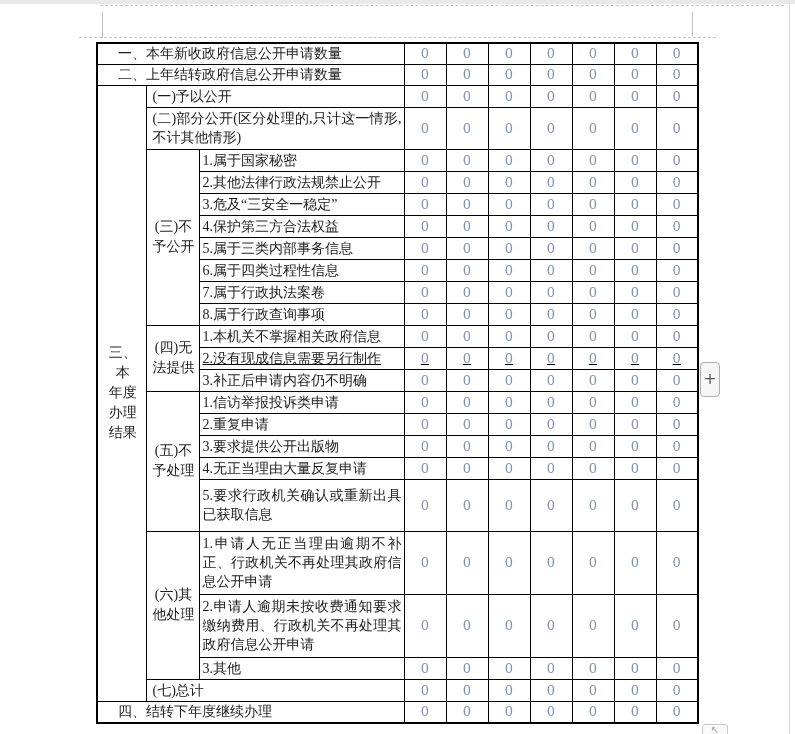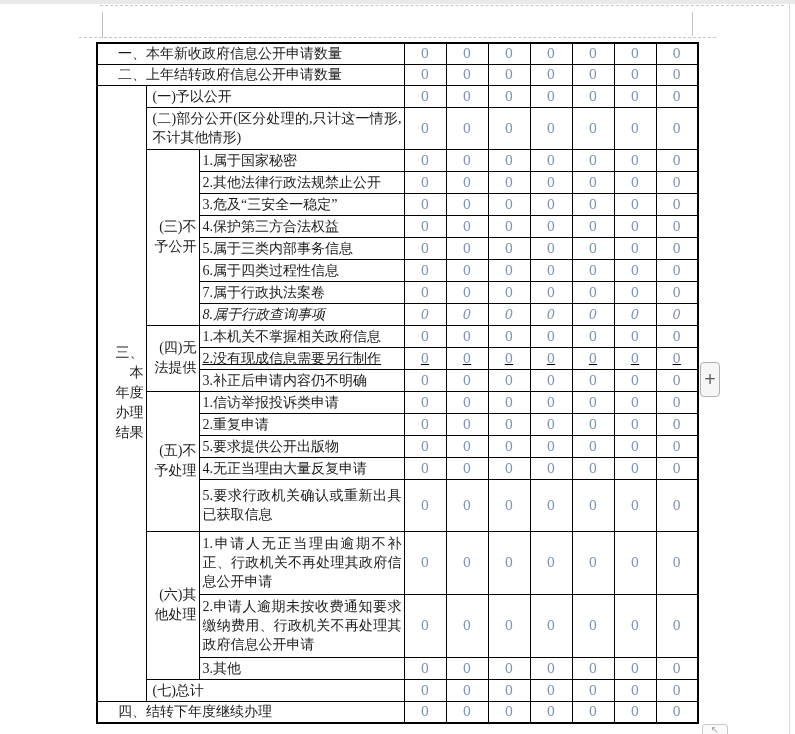--- a/index.html
+++ b/index.html
@@ -21,21 +21,21 @@
   td{
     border:1px solid #000;overflow:hidden;
     font-size:14px;color:#1c1c1c;line-height:19px;
     padding:0 2px;vertical-align:middle;
   }
   td.lb{text-align:left;text-align:justify;}
   td.lb-full{padding-left:20px;}
   td.lb-sub{padding-left:6px;margin-left:14px;}
   td.lb-item{padding-left:3px;}
   td.grp{
-    text-align:right;white-space:pre-line;line-height:20px;
+    text-align:center;white-space:pre-line;line-height:20px;
     padding-left:4px;padding-right:2px;vertical-align:middle;
   }
   td.val{
     text-align:center;color:#8093b0;font-size:13px;
     font-family:"DejaVu Serif","Liberation Serif",serif;
   }
 
   .add-btn{
     position:absolute;left:700px;top:362px;width:20px;height:35px;
     background:#f6f6f6;border:1px solid #b0b0b0;border-radius:4px;
@@ -192,21 +192,21 @@
           <tr style="height: 22px;">
             <td class="lb lb-item" colspan="1">7.属于行政执法案卷</td>
             <td class="val">0</td>
             <td class="val">0</td>
             <td class="val">0</td>
             <td class="val">0</td>
             <td class="val">0</td>
             <td class="val">0</td>
             <td class="val">0</td>
           </tr>
-          <tr style="height: 22px; font-style: italic;">
+          <tr style="height: 22px;">
             <td class="lb lb-item" colspan="1">8.属于行政查询事项</td>
             <td class="val">0</td>
             <td class="val">0</td>
             <td class="val">0</td>
             <td class="val">0</td>
             <td class="val">0</td>
             <td class="val">0</td>
             <td class="val">0</td>
           </tr>
           <tr style="height: 22px;">
@@ -257,21 +257,21 @@
             <td class="lb lb-item" colspan="1">2.重复申请</td>
             <td class="val">0</td>
             <td class="val">0</td>
             <td class="val">0</td>
             <td class="val">0</td>
             <td class="val">0</td>
             <td class="val">0</td>
             <td class="val">0</td>
           </tr>
           <tr style="height: 22px;">
-            <td class="lb lb-item" colspan="1">5.要求提供公开出版物</td>
+            <td class="lb lb-item" colspan="1">3.要求提供公开出版物</td>
             <td class="val">0</td>
             <td class="val">0</td>
             <td class="val">0</td>
             <td class="val">0</td>
             <td class="val">0</td>
             <td class="val">0</td>
             <td class="val">0</td>
           </tr>
           <tr style="height: 22px;">
             <td class="lb lb-item" colspan="1">4.无正当理由大量反复申请</td>

